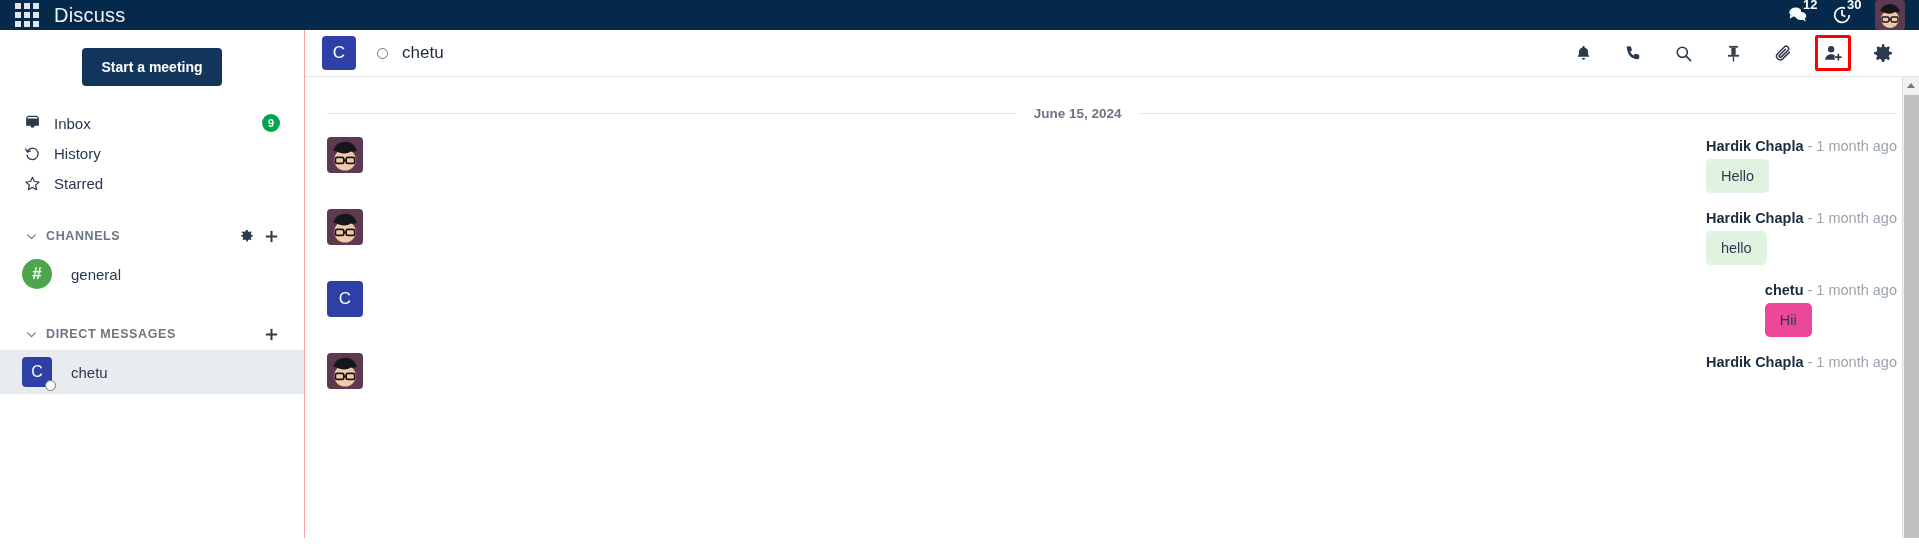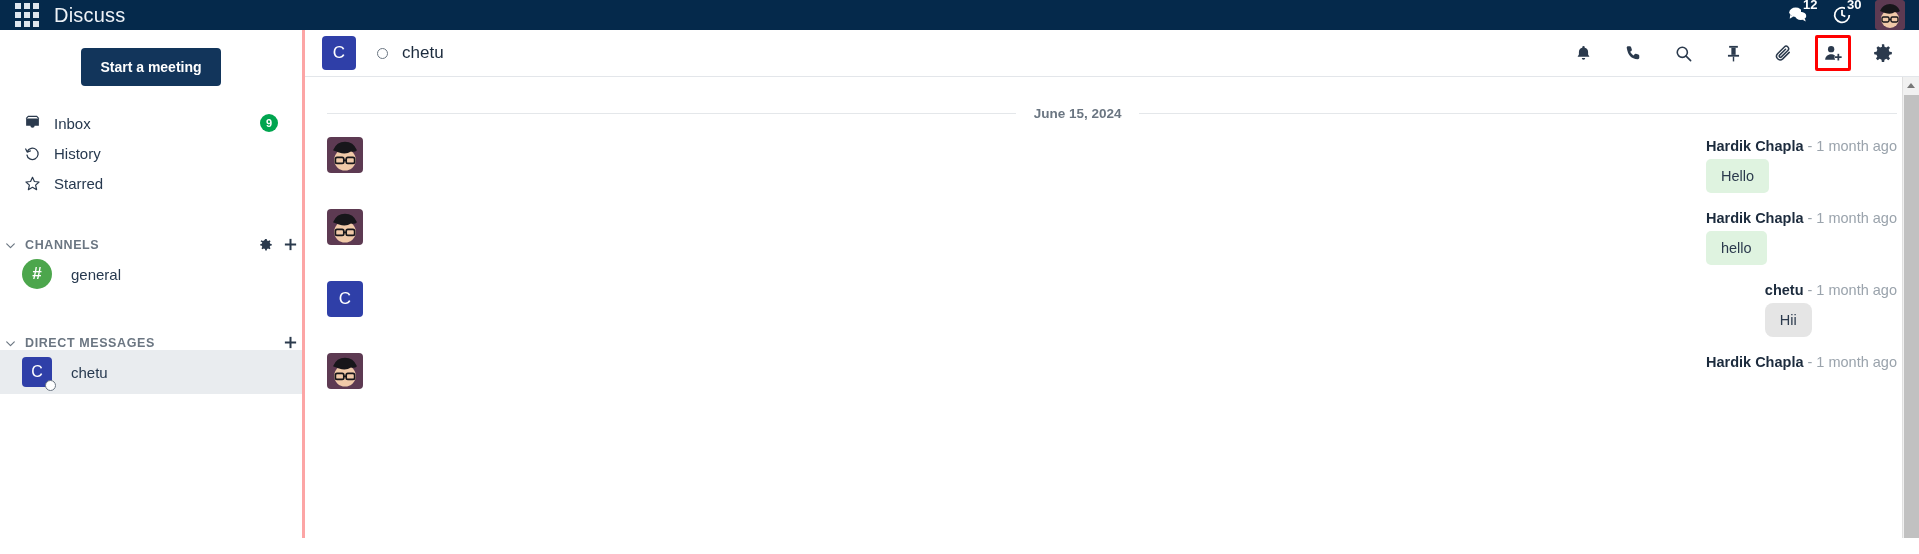--- a/index.html
+++ b/index.html
@@ -45,21 +45,21 @@
     width: 30px; height: 30px; border-radius: 4px; overflow: hidden;
     background: #5d3a52; display:block; cursor: pointer;
   }
 
   
   .body-wrap { display: flex; height: 508px; width: 100%; }
 
   
   .sidebar {
     width: 305px; min-width: 305px; height: 100%;
-    background: #ffffff; border-right: 3px solid #fca5a5;
+    background: #ffffff; border-right: 1px solid #fca5a5;
     padding-top: 12px; position: relative;
   }
   .start-meeting-row { display:flex; justify-content: center; padding: 6px 0 22px 0; }
   .btn-start {
     background: #12355b; color: #ffffff; border: none;
     font-size: 14px; font-weight: 700;
     padding: 11px 19px; border-radius: 4px; cursor: pointer;
     font-family: "Liberation Sans", sans-serif;
   }
   .nav-list { padding: 0 14px; }
@@ -72,22 +72,22 @@
     width: 22px; display: inline-flex; align-items: center; justify-content: flex-start;
     color: #3b4c63;
   }
   .nav-row .lbl { margin-left: 8px; }
   .count-badge {
     margin-left: auto; background: #00a54f; color: #fff;
     font-size: 11px; font-weight: 700; border-radius: 9px;
     min-width: 18px; height: 18px; line-height: 18px; text-align: center; padding: 0 5px;
   }
   .section-head {
-    display: flex; align-items: flex-end; height: 32px;
-    padding: 0 4px; margin-top: 22px;
+    display: flex; align-items: center; height: 32px;
+    padding: 0 25px; margin-top: 22px;
     color: #6b7682; font-size: 12.5px; font-weight: 700; letter-spacing: .6px;
     cursor: pointer;
   }
   .section-head .chev { margin-right: 8px; color: #6b7682; display:flex; }
   .section-head .acts { margin-left: auto; display: flex; align-items: center; gap: 10px; color: #3b4c63; }
   .section-head .acts span { cursor: pointer; display:flex; }
   .chan-row {
     display: flex; align-items: center; height: 44px;
     padding: 0 16px 0 22px; cursor: pointer; font-size: 15px; color: #27394f;
   }
@@ -146,21 +146,21 @@
   .msg-av.letter { background: #2f3fa8; color: #fff; display:flex; align-items:center; justify-content:center; font-size: 17px; }
   .msg-body { margin-left: 10px; min-width: 0; }
   .msg-meta { font-size: 14.5px; line-height: 18px; }
   .msg-author { font-weight: 700; color: #1c2b3d; }
   .msg-time { color: #9aa3ac; font-weight: 400; }
   .bubble {
     display: inline-block; margin-top: 4px;
     padding: 9px 15px; border-radius: 5px; font-size: 14.5px; color: #2b3a4d;
   }
   .bubble.green { background: #dff3e0; }
-  .bubble.blue  { background: #e5e5e5; border-radius: 8px; }
+  .bubble.blue  { background: #ec4899; }
 
   
   .vscroll {
     position: absolute; right: 0; top: 0; width: 17px; height: 100%;
     background: #f1f1f1; border-left: 1px solid #e0e0e0;
   }
   .vscroll .arrow {
     height: 17px; display: flex; align-items: center; justify-content: center;
     background: #f1f1f1; cursor: pointer;
   }

